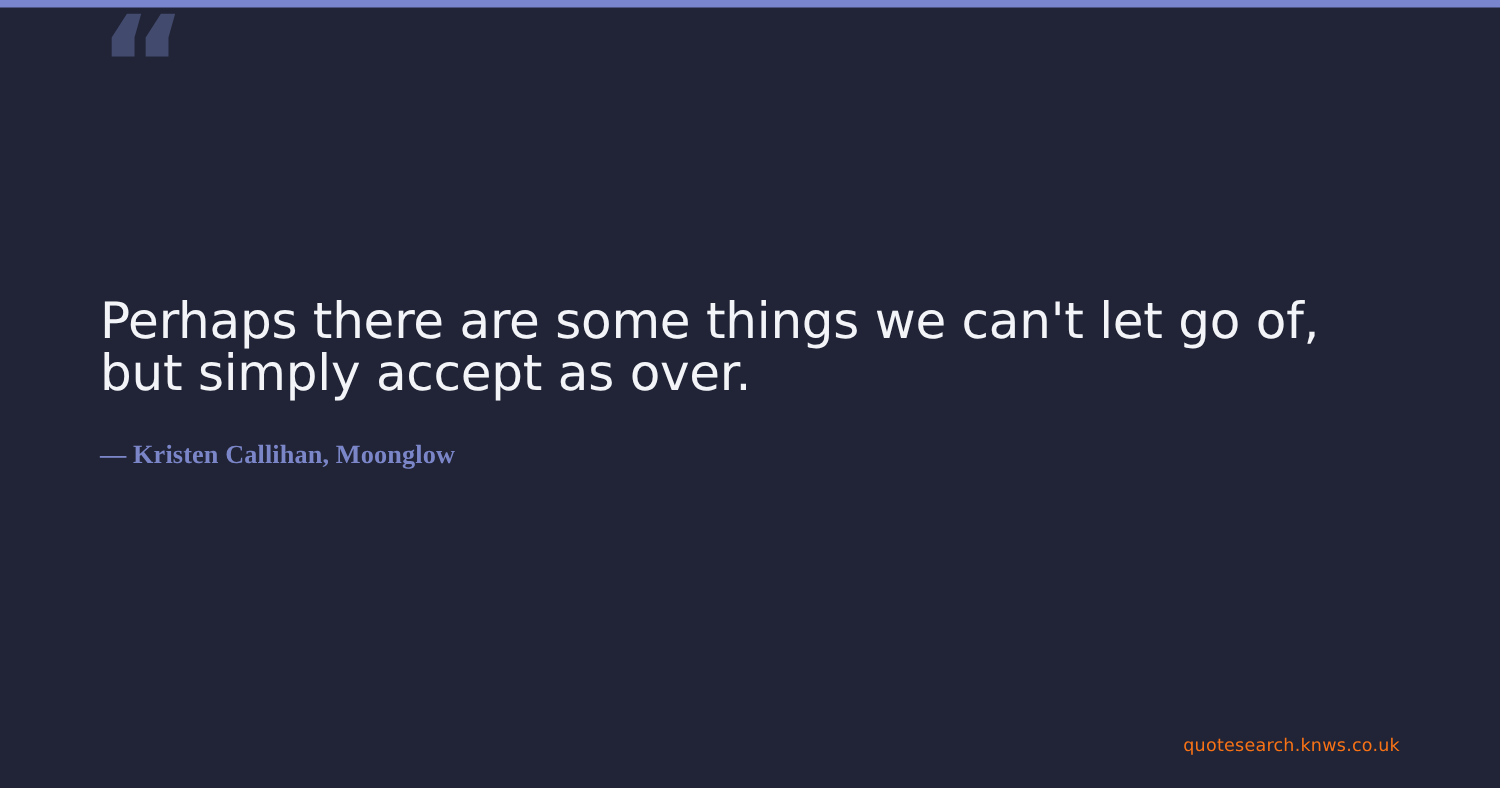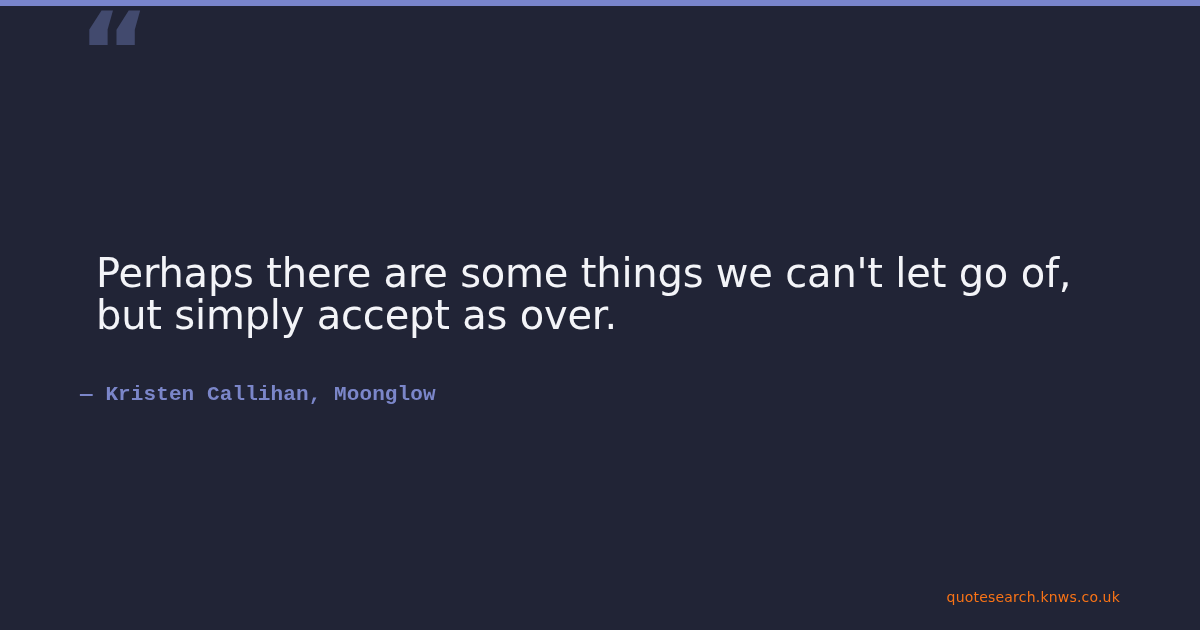--- a/index.html
+++ b/index.html
@@ -48,34 +48,34 @@
 
   
   #content-block {
     position: absolute;
     left: 80px;
     top: 236px;
     width: 1010px;
   }
 
   #quote-text {
-    margin: 16px;
+    margin: 0;
     font-family: "DejaVu Sans", sans-serif;
     font-size: 40px;
     font-weight: 400;
     line-height: 42px;
     color: #f3f4f8;
     letter-spacing: -0.2px;
     white-space: pre-line;
   }
 
   #quote-attribution {
     margin: 0;
     padding-top: 30px;
-    font-family: Liberation Mono, monospace;
+    font-family: Liberation Serif, serif;
     font-size: 21px;
     font-weight: 700;
     line-height: 26px;
     color: #7b86c9;
     letter-spacing: 0.1px;
   }
 
   
   #site-watermark {
     position: absolute;

